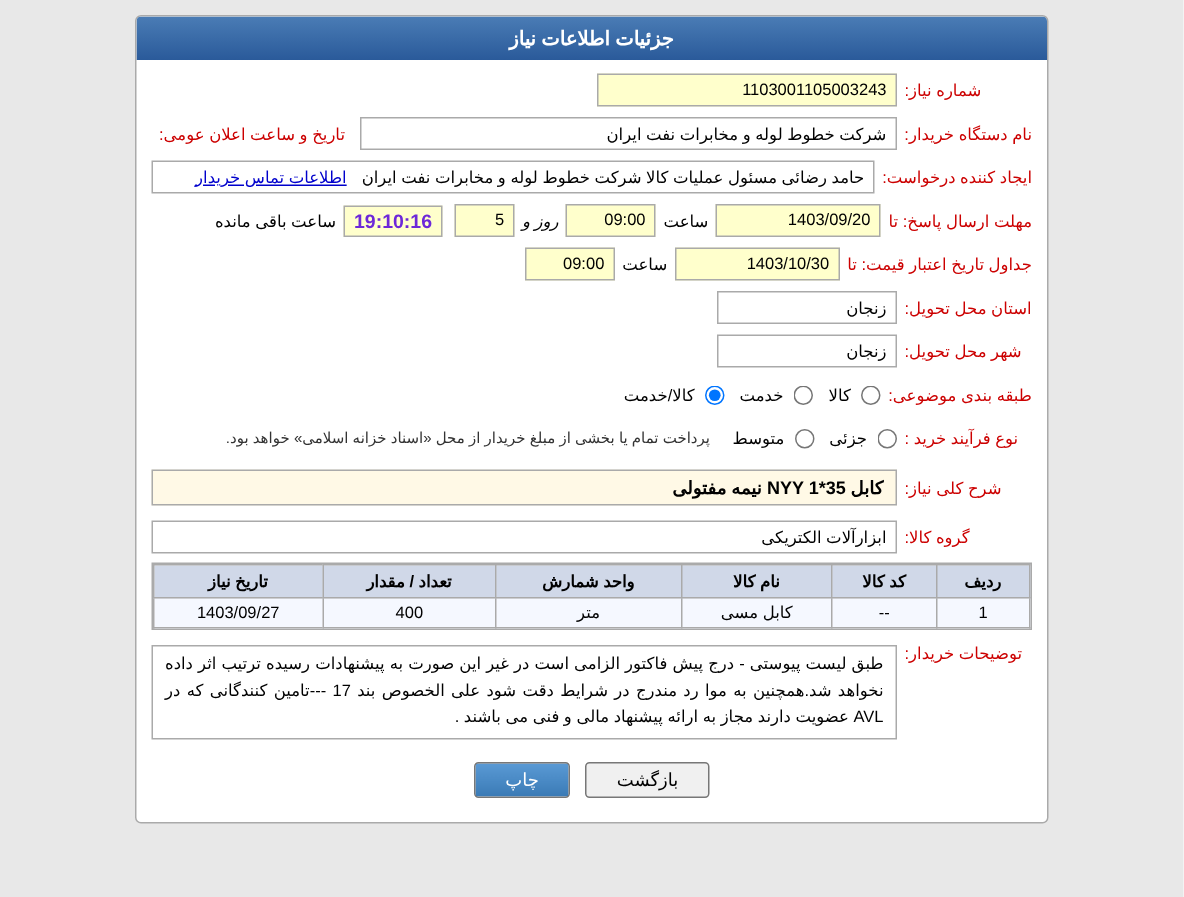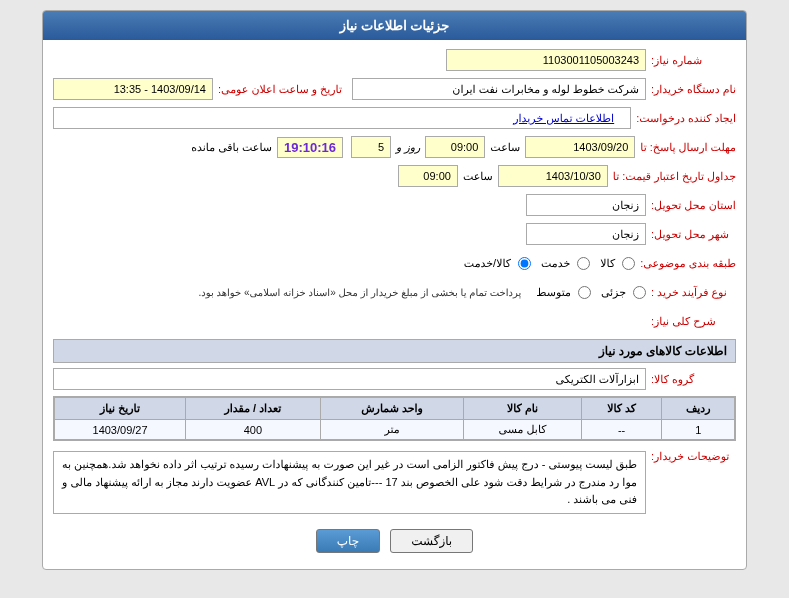--- a/index.html
+++ b/index.html
@@ -8,21 +8,21 @@
       font-size: 12px;
       background: #e8e8e8;
       direction: rtl;
       padding: 10px;
     }
     .main-container {
       background: #fff;
       border: 1px solid #aaa;
       border-radius: 4px;
       overflow: hidden;
-      width: 705px;
+      width: 609px;
       margin: 0 auto;
     }
     .header {
       background: linear-gradient(to bottom, #4a7cb5, #2a5a9a);
       color: white;
       text-align: center;
       padding: 7px 10px;
       font-size: 13px;
       font-weight: bold;
     }
@@ -182,27 +182,27 @@
 
     <div class="row" style="justify-content: space-between;">
 
       <div style="display:flex; align-items:center; flex:1;">
         <span class="label">نام دستگاه خریدار:</span>
         <div class="field-box" style="flex:1;">شرکت خطوط لوله و مخابرات نفت ایران</div>
       </div>
 
       <div style="display:flex; align-items:center; margin-right:10px;">
         <span class="label">تاریخ و ساعت اعلان عومی:</span>
-        <div class="field-yellow" style="width:160px;">1403/09/14 - 13:35</div>
       </div>
     </div>
 
     <div class="row">
       <span class="label">ایجاد کننده درخواست:</span>
       <div class="field-box" style="flex:1;">
+        <span>حامد رضائی  مسئول عملیات کالا  شرکت خطوط لوله و مخابرات نفت ایران</span>
         <span style="width:10px;"></span>
         <span class="label-blue">اطلاعات تماس خریدار</span>
       </div>
     </div>
 
     <div class="row">
       <span class="label">مهلت ارسال پاسخ: تا</span>
       <div class="field-yellow" style="width:110px;">1403/09/20</div>
       <span style="padding: 0 5px; font-size:11px;">ساعت</span>
       <div class="field-yellow" style="width:60px;">09:00</div>
@@ -257,23 +257,23 @@
         <label>
           <input type="radio" name="farayand" style="">
           <span>متوسط</span>
         </label>
       </div>
       <span style="font-size:10px; color:#333; margin-right:15px;">پرداخت تمام یا بخشی از مبلغ خریدار از محل «اسناد خزانه اسلامی» خواهد بود.</span>
     </div>
 
     <div class="row">
       <span class="label">شرح کلی نیاز:</span>
-    </div>
-
-    <div class="section-title">اطلاعات کالاهای مورد نیاز</div>
+      <div class="serح-box" style="flex:1;">کابل NYY 1*35 نیمه مفتولی</div>
+    </div>
+
 
     <div class="row">
       <span class="label">گروه کالا:</span>
       <div class="field-box" style="flex:1;">ابزارآلات الکتریکی</div>
     </div>
 
     <div class="table-container">
       <table>
         <thead>
           <tr>

